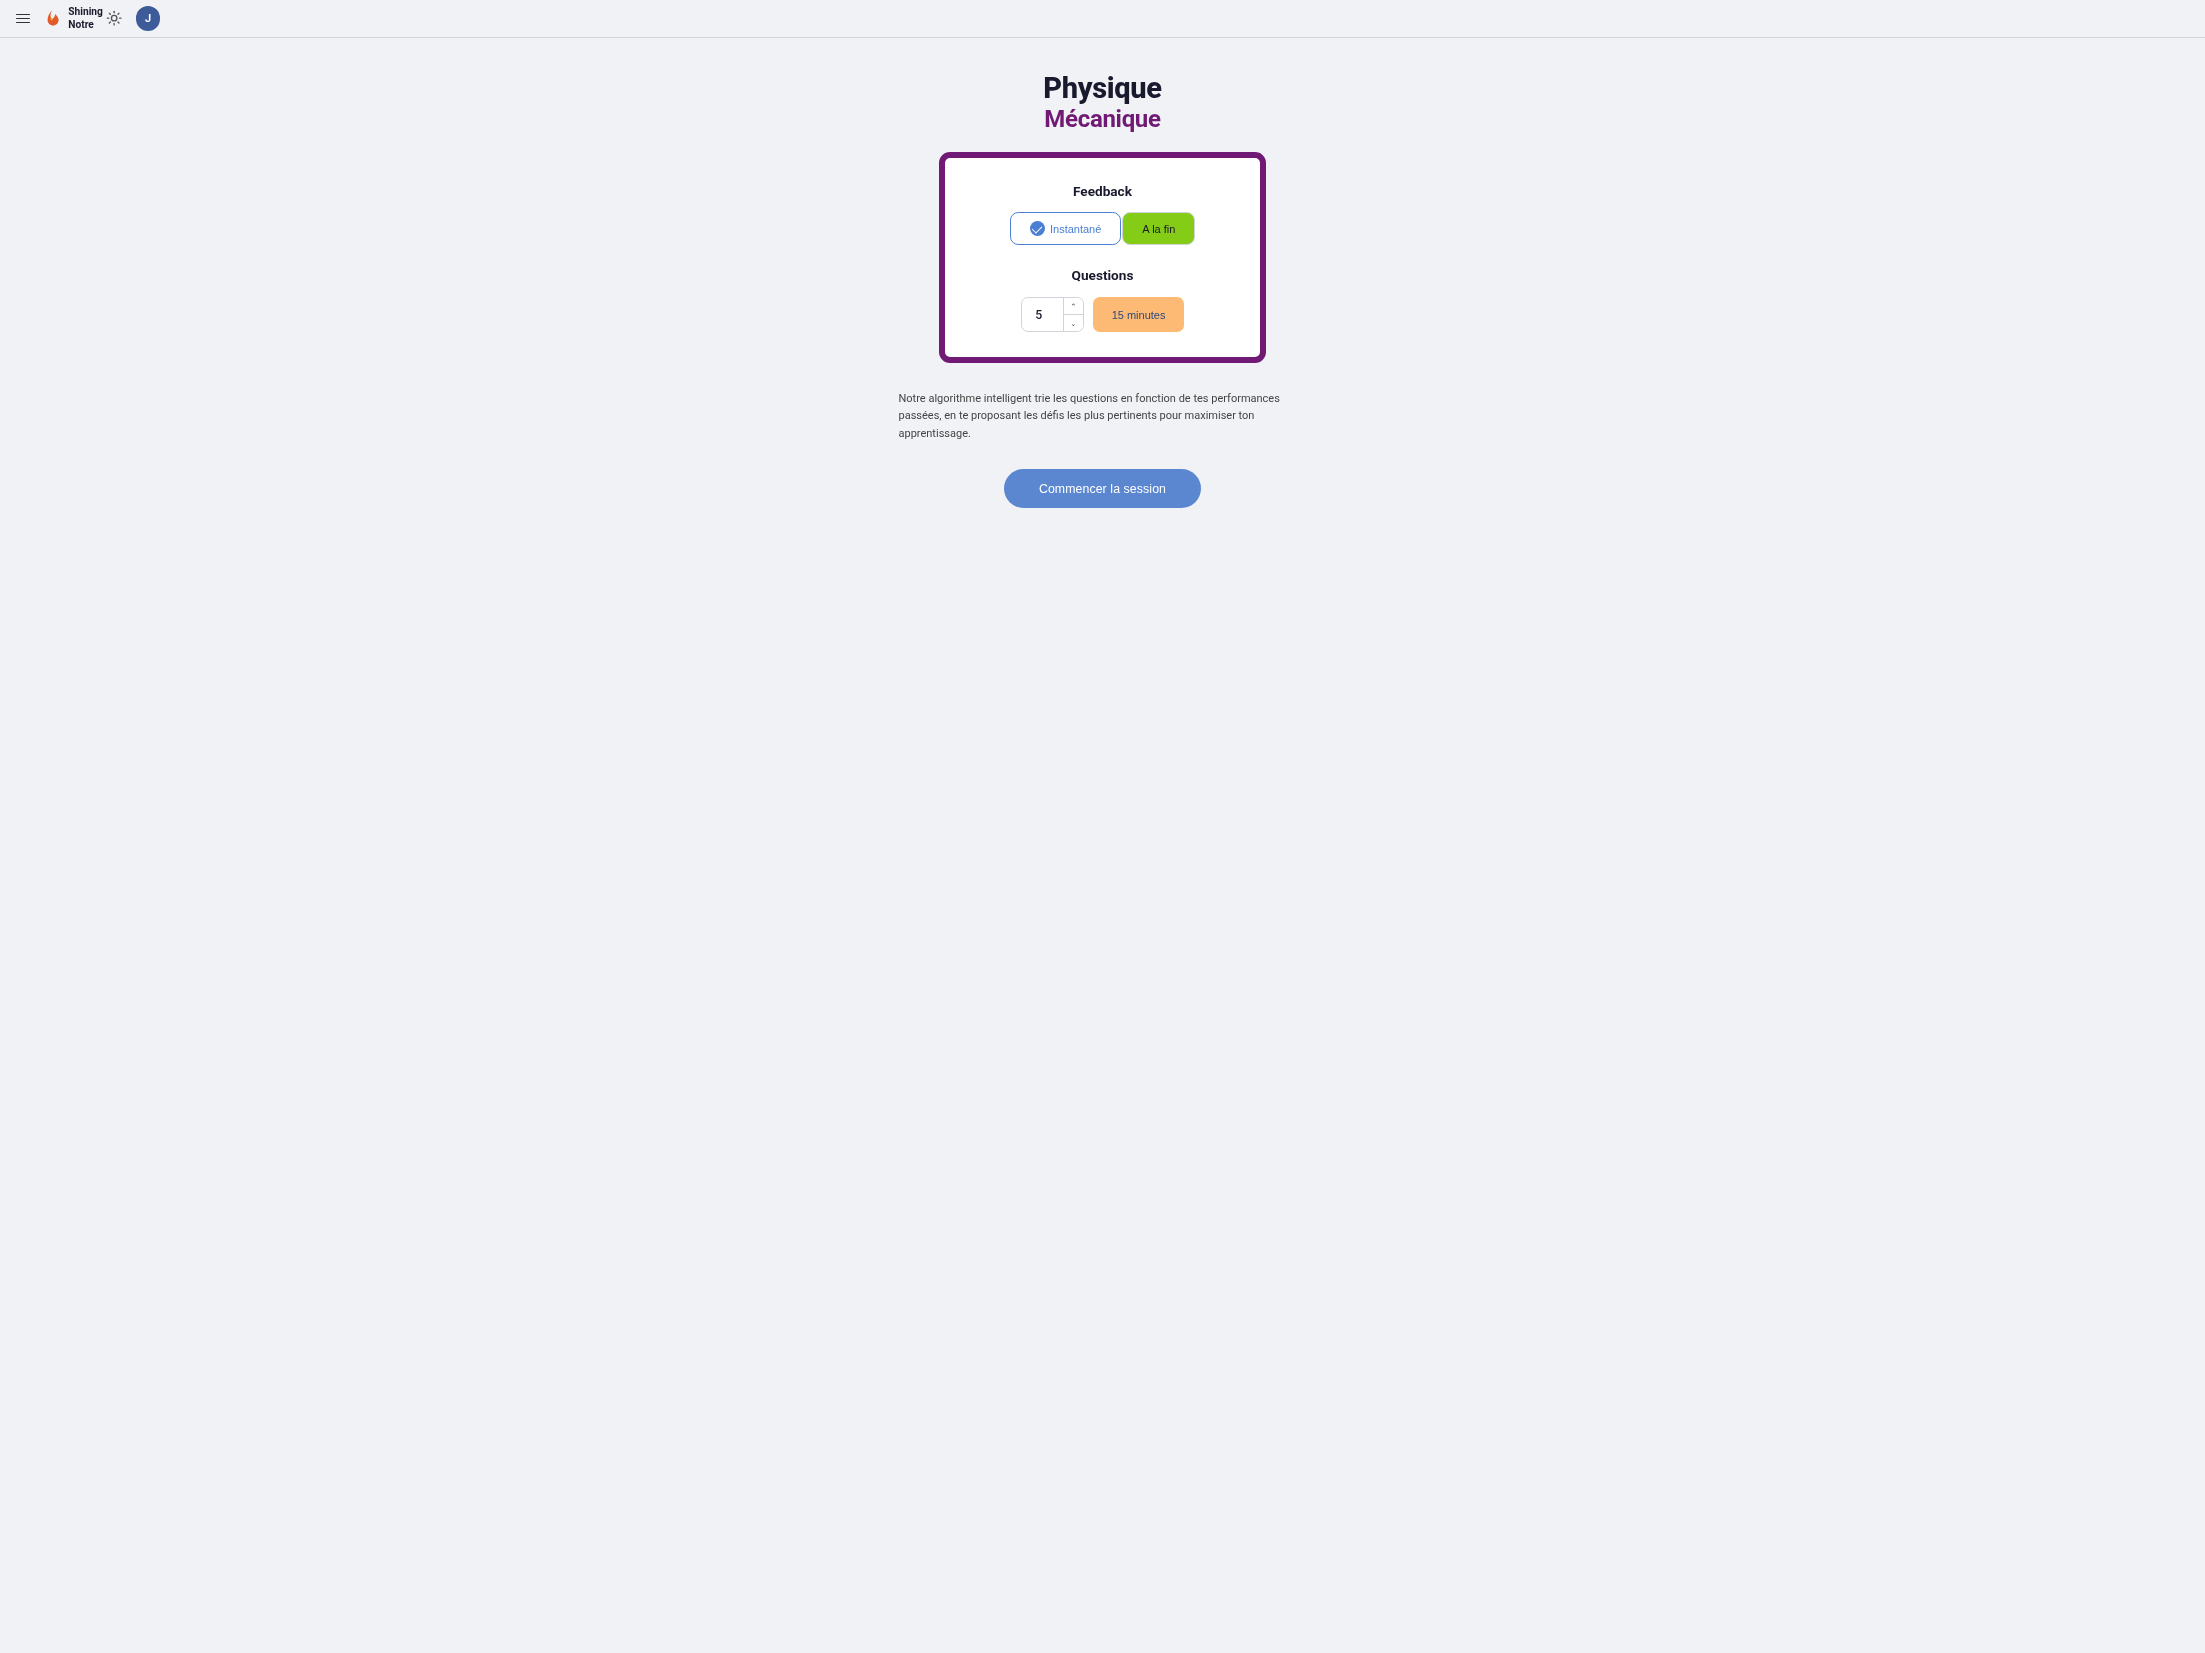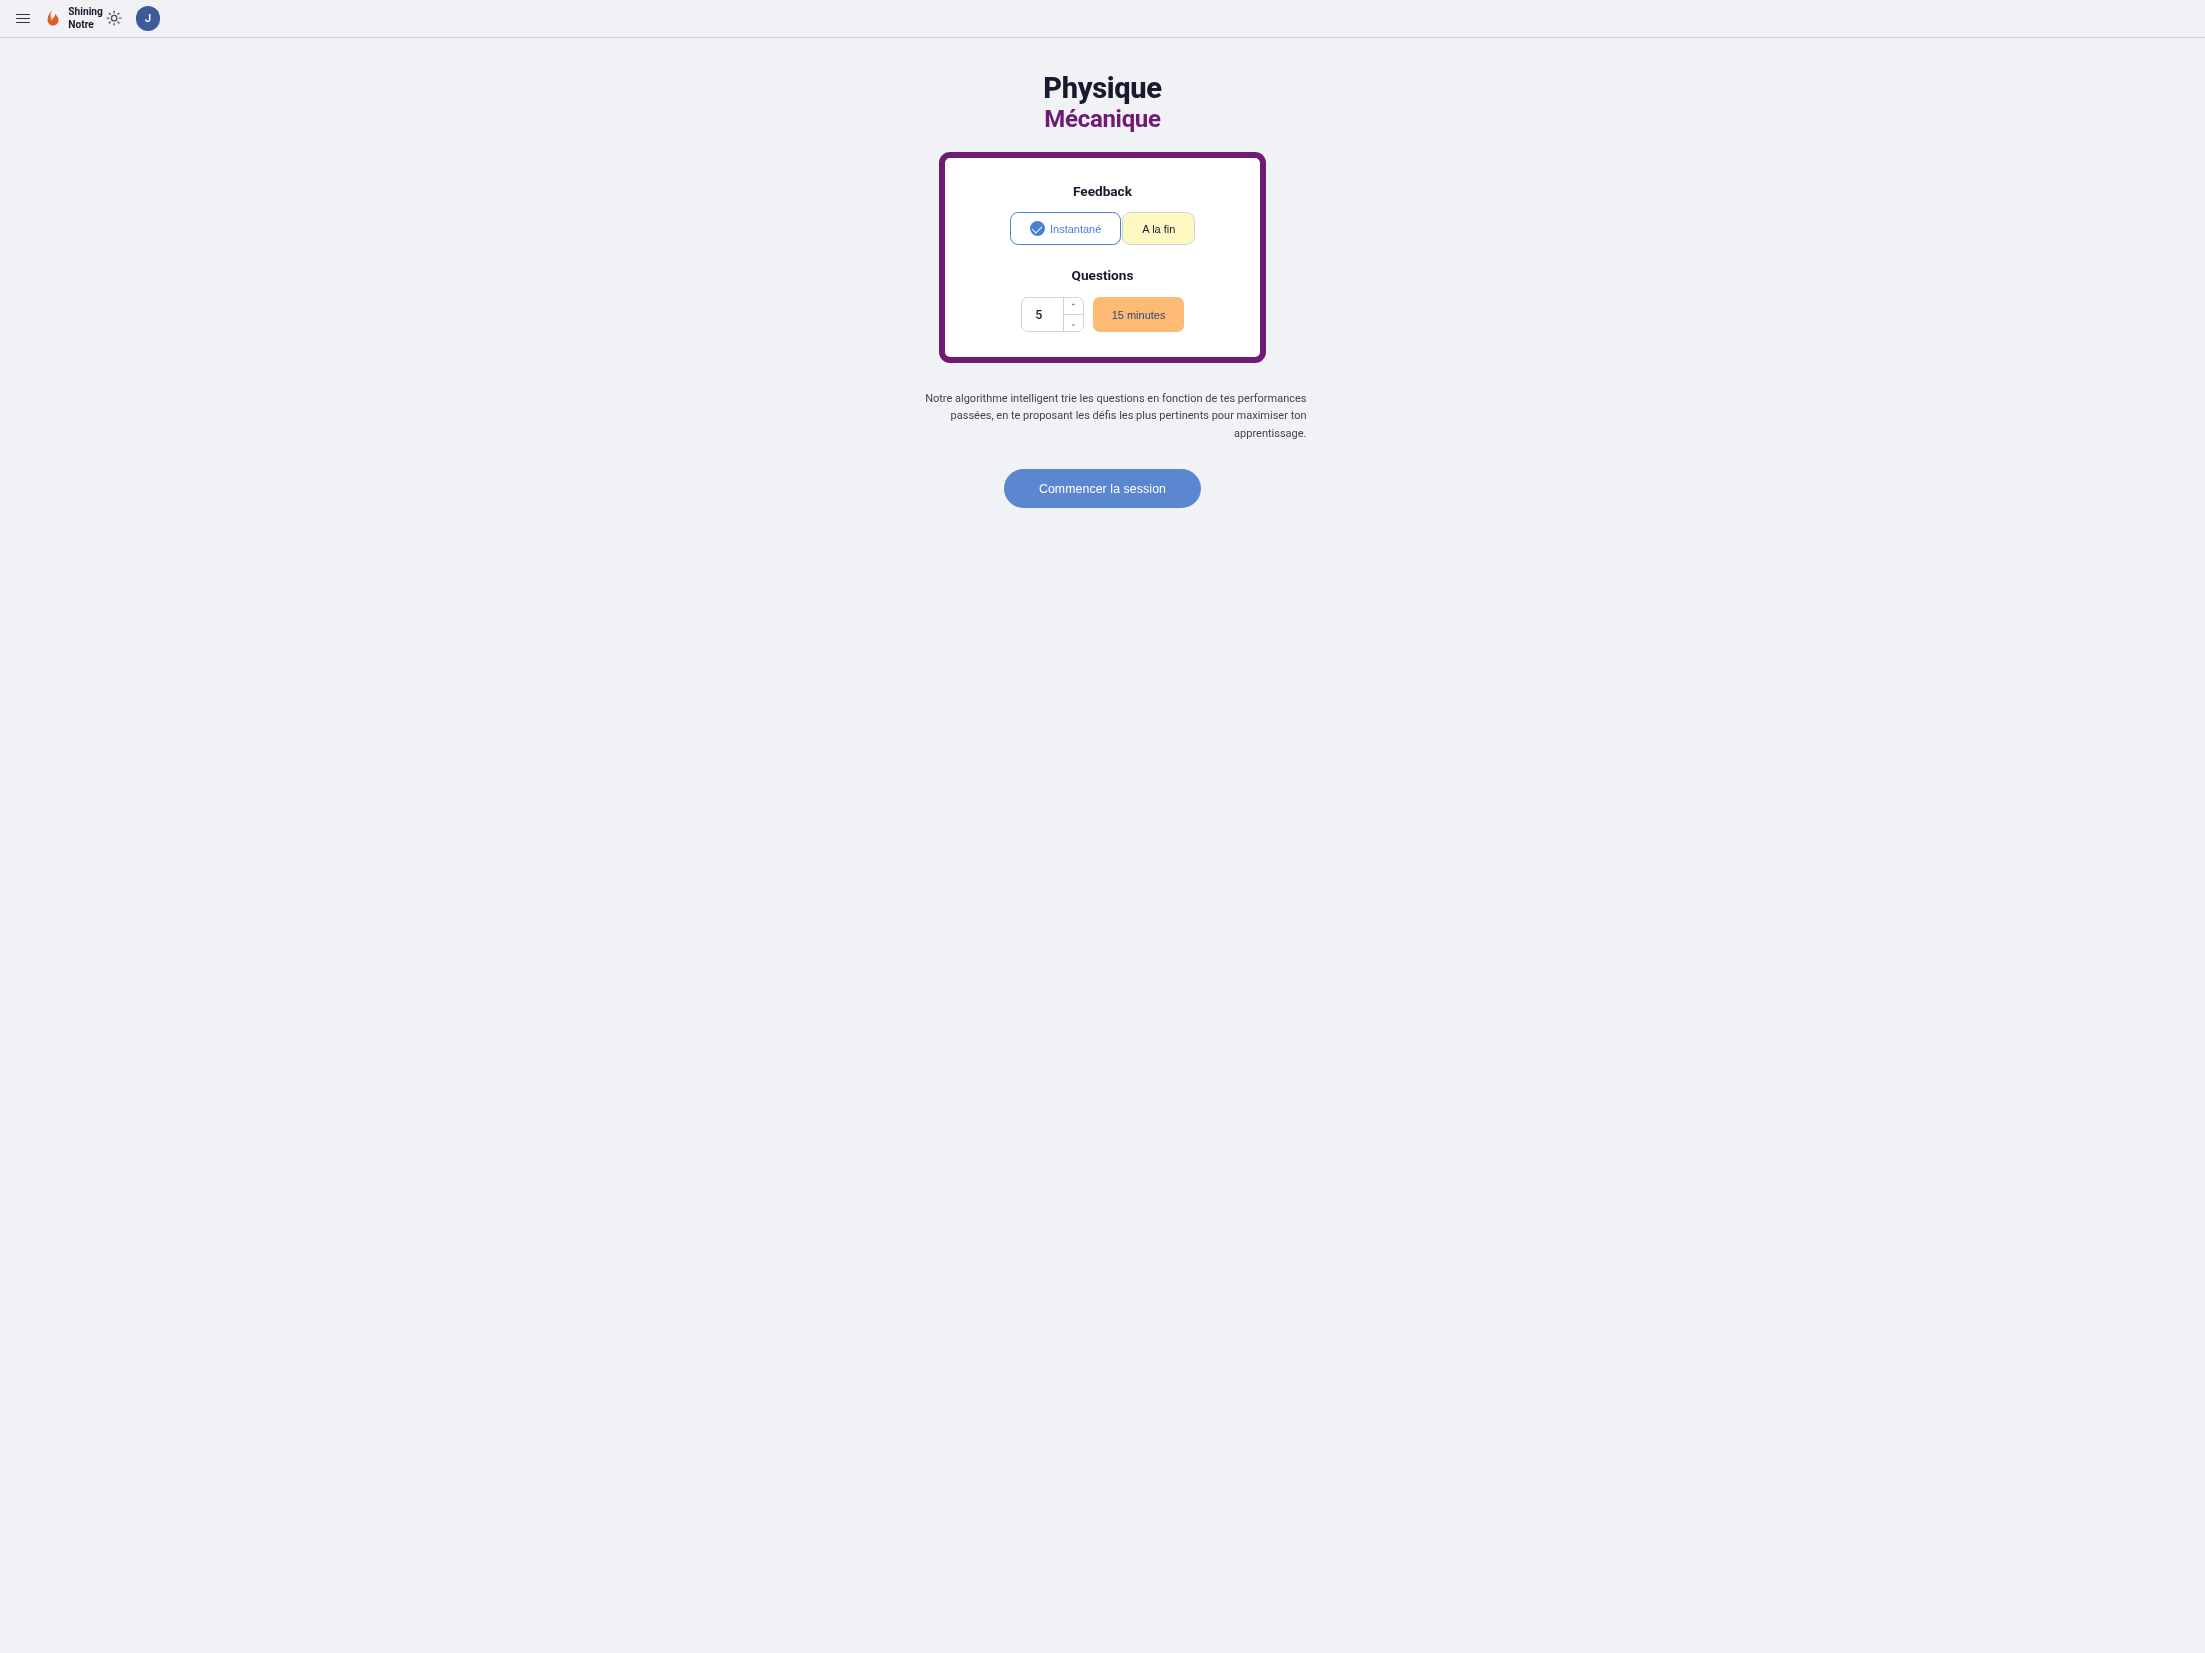--- a/index.html
+++ b/index.html
@@ -157,21 +157,21 @@
       margin-bottom: 22px;
     }
 
     .feedback-btn {
       display: flex;
       align-items: center;
       gap: 5.4px;
       padding: 8.2px 19px;
       border-radius: 8.2px;
       border: 1.4px solid #d0d4da;
-      background: #fef9c3;
+      background: #84cc16;
       font-size: 11px;
       font-weight: 500;
       cursor: pointer;
       color: #1a1a2e;
       transition: all 0.15s;
     }
 
     .feedback-btn.active {
       border-color: #4a7fd4;
       color: #4a7fd4;
@@ -259,21 +259,21 @@
       font-size: 11px;
       font-weight: 500;
       cursor: pointer;
       height: 35px;
       display: flex;
       align-items: center;
     }
 
     
     .info-text {
-      text-align: right;
+      text-align: left;
       color: #444;
       font-size: 11px;
       line-height: 1.6;
       max-width: 408px;
       margin-bottom: 27px;
     }
 
     
     .start-button {
       background-color: #5b87d0;

